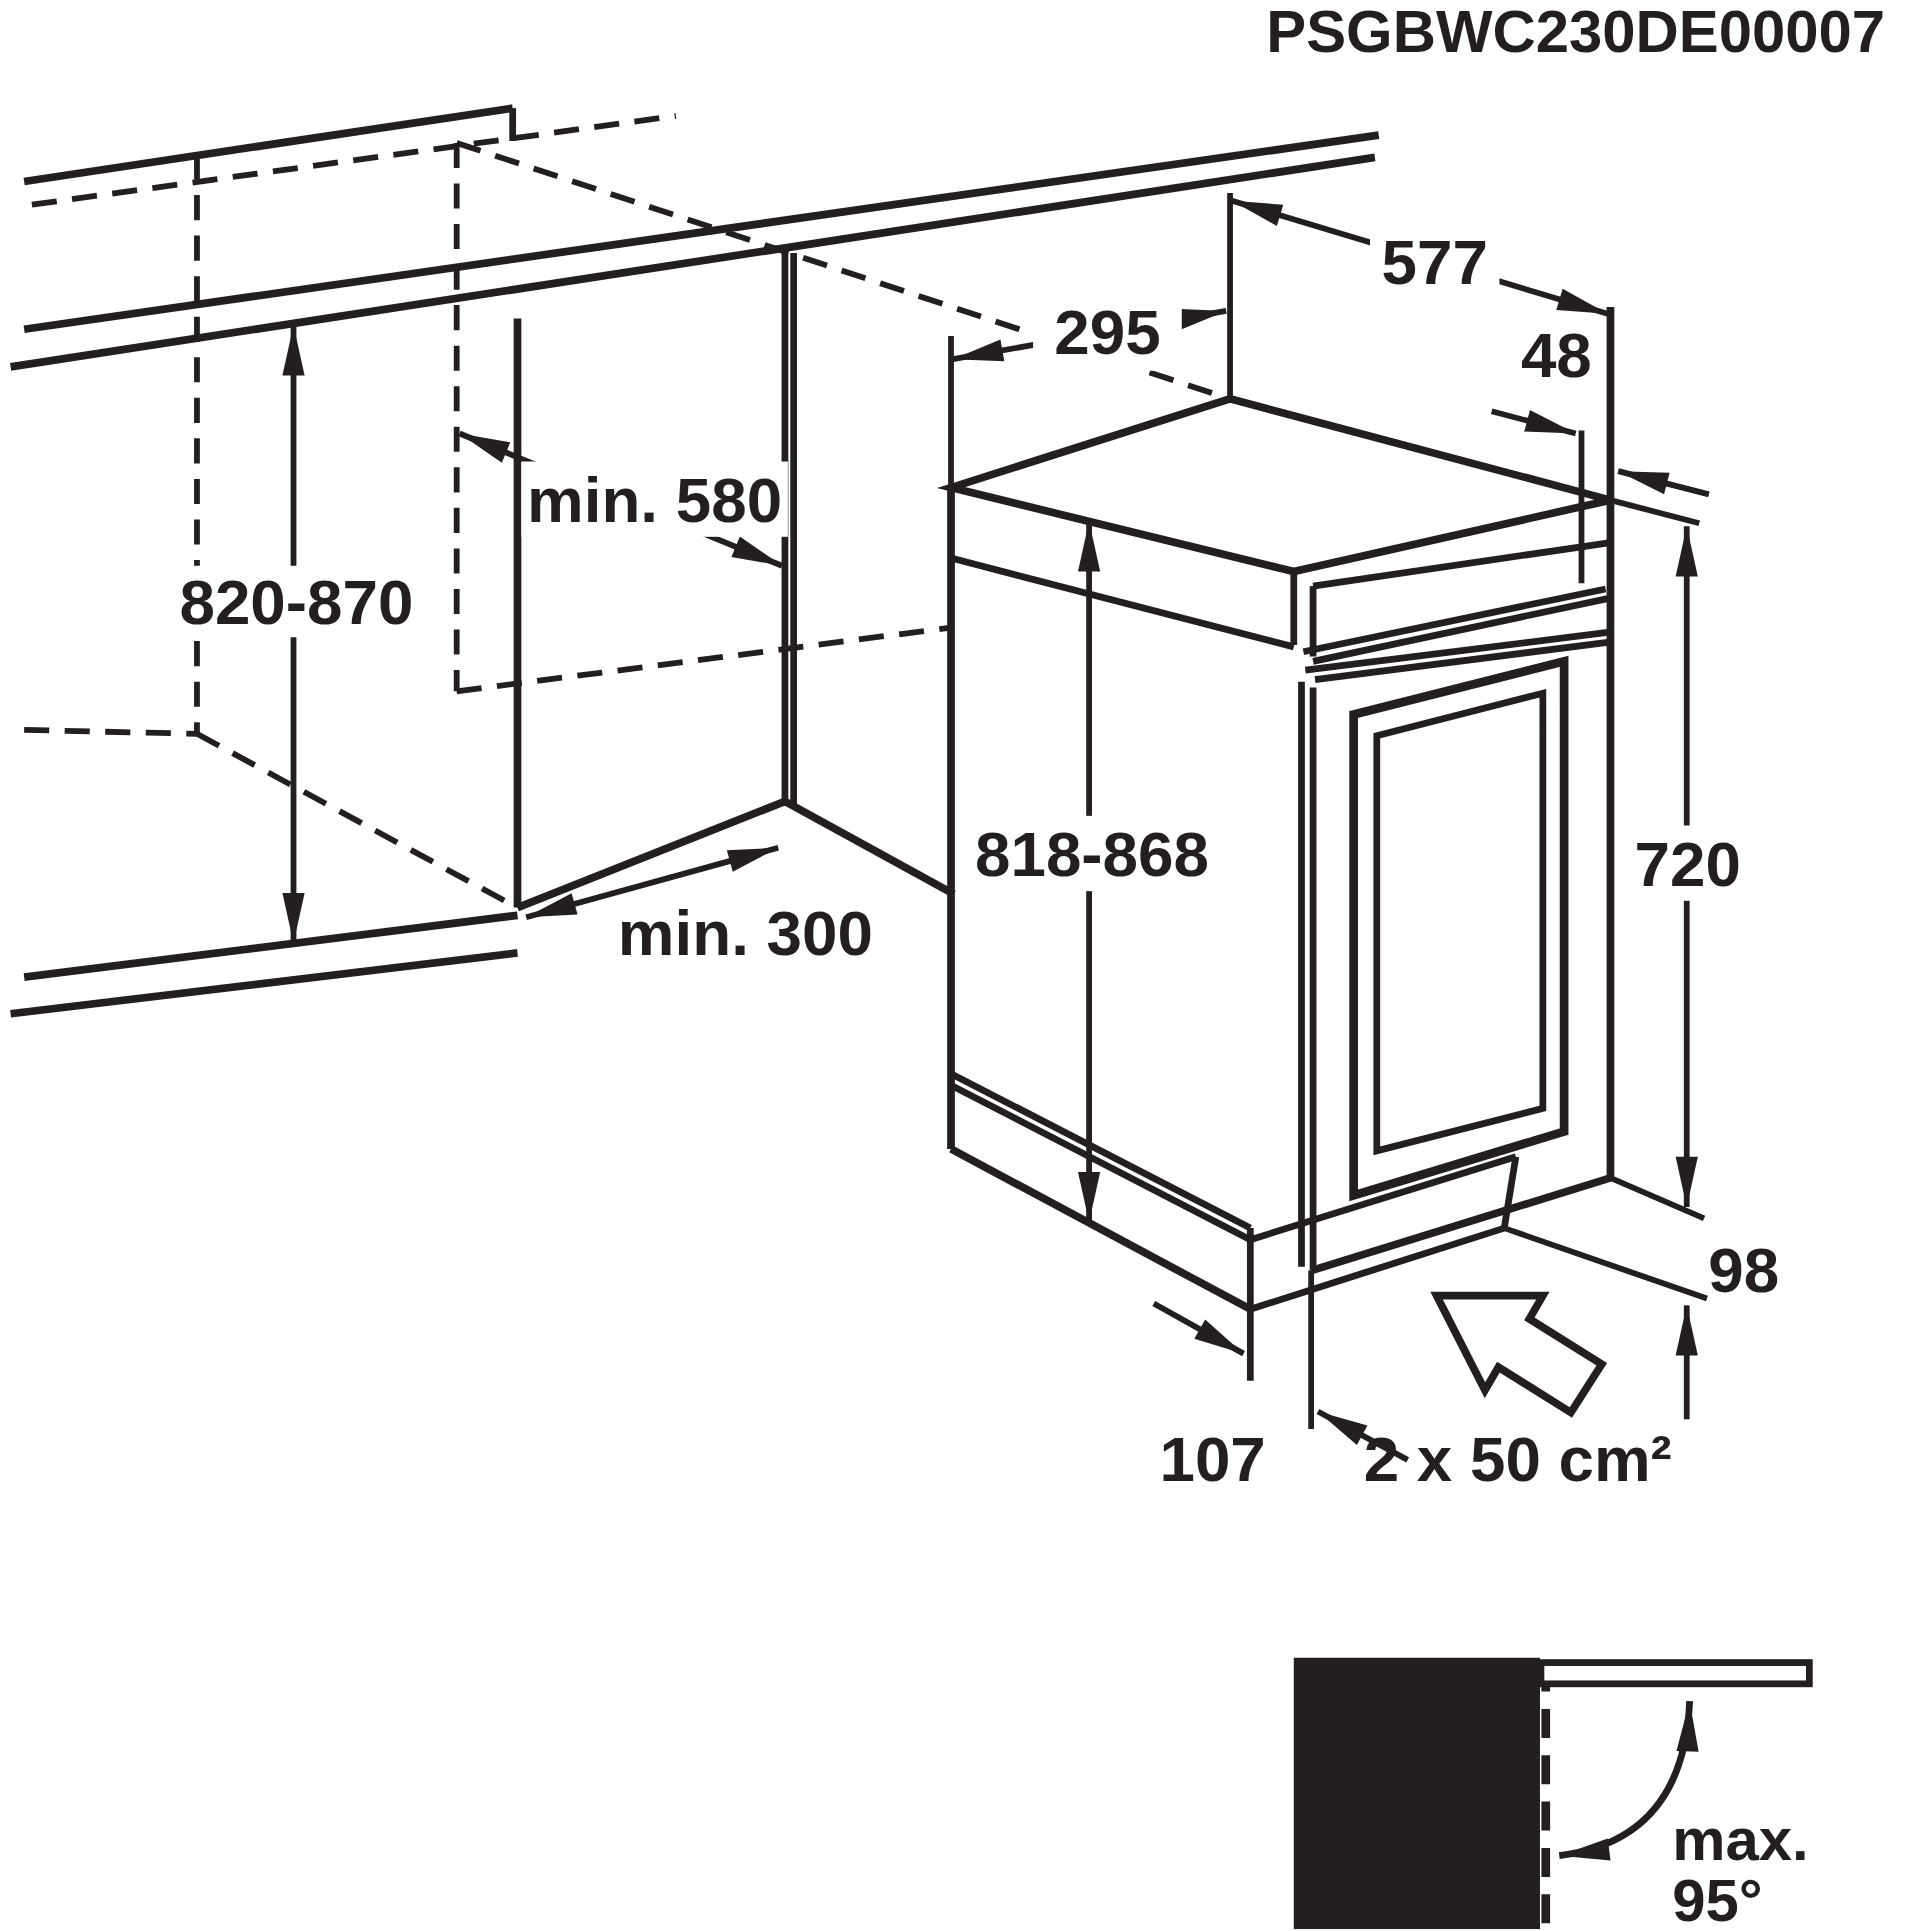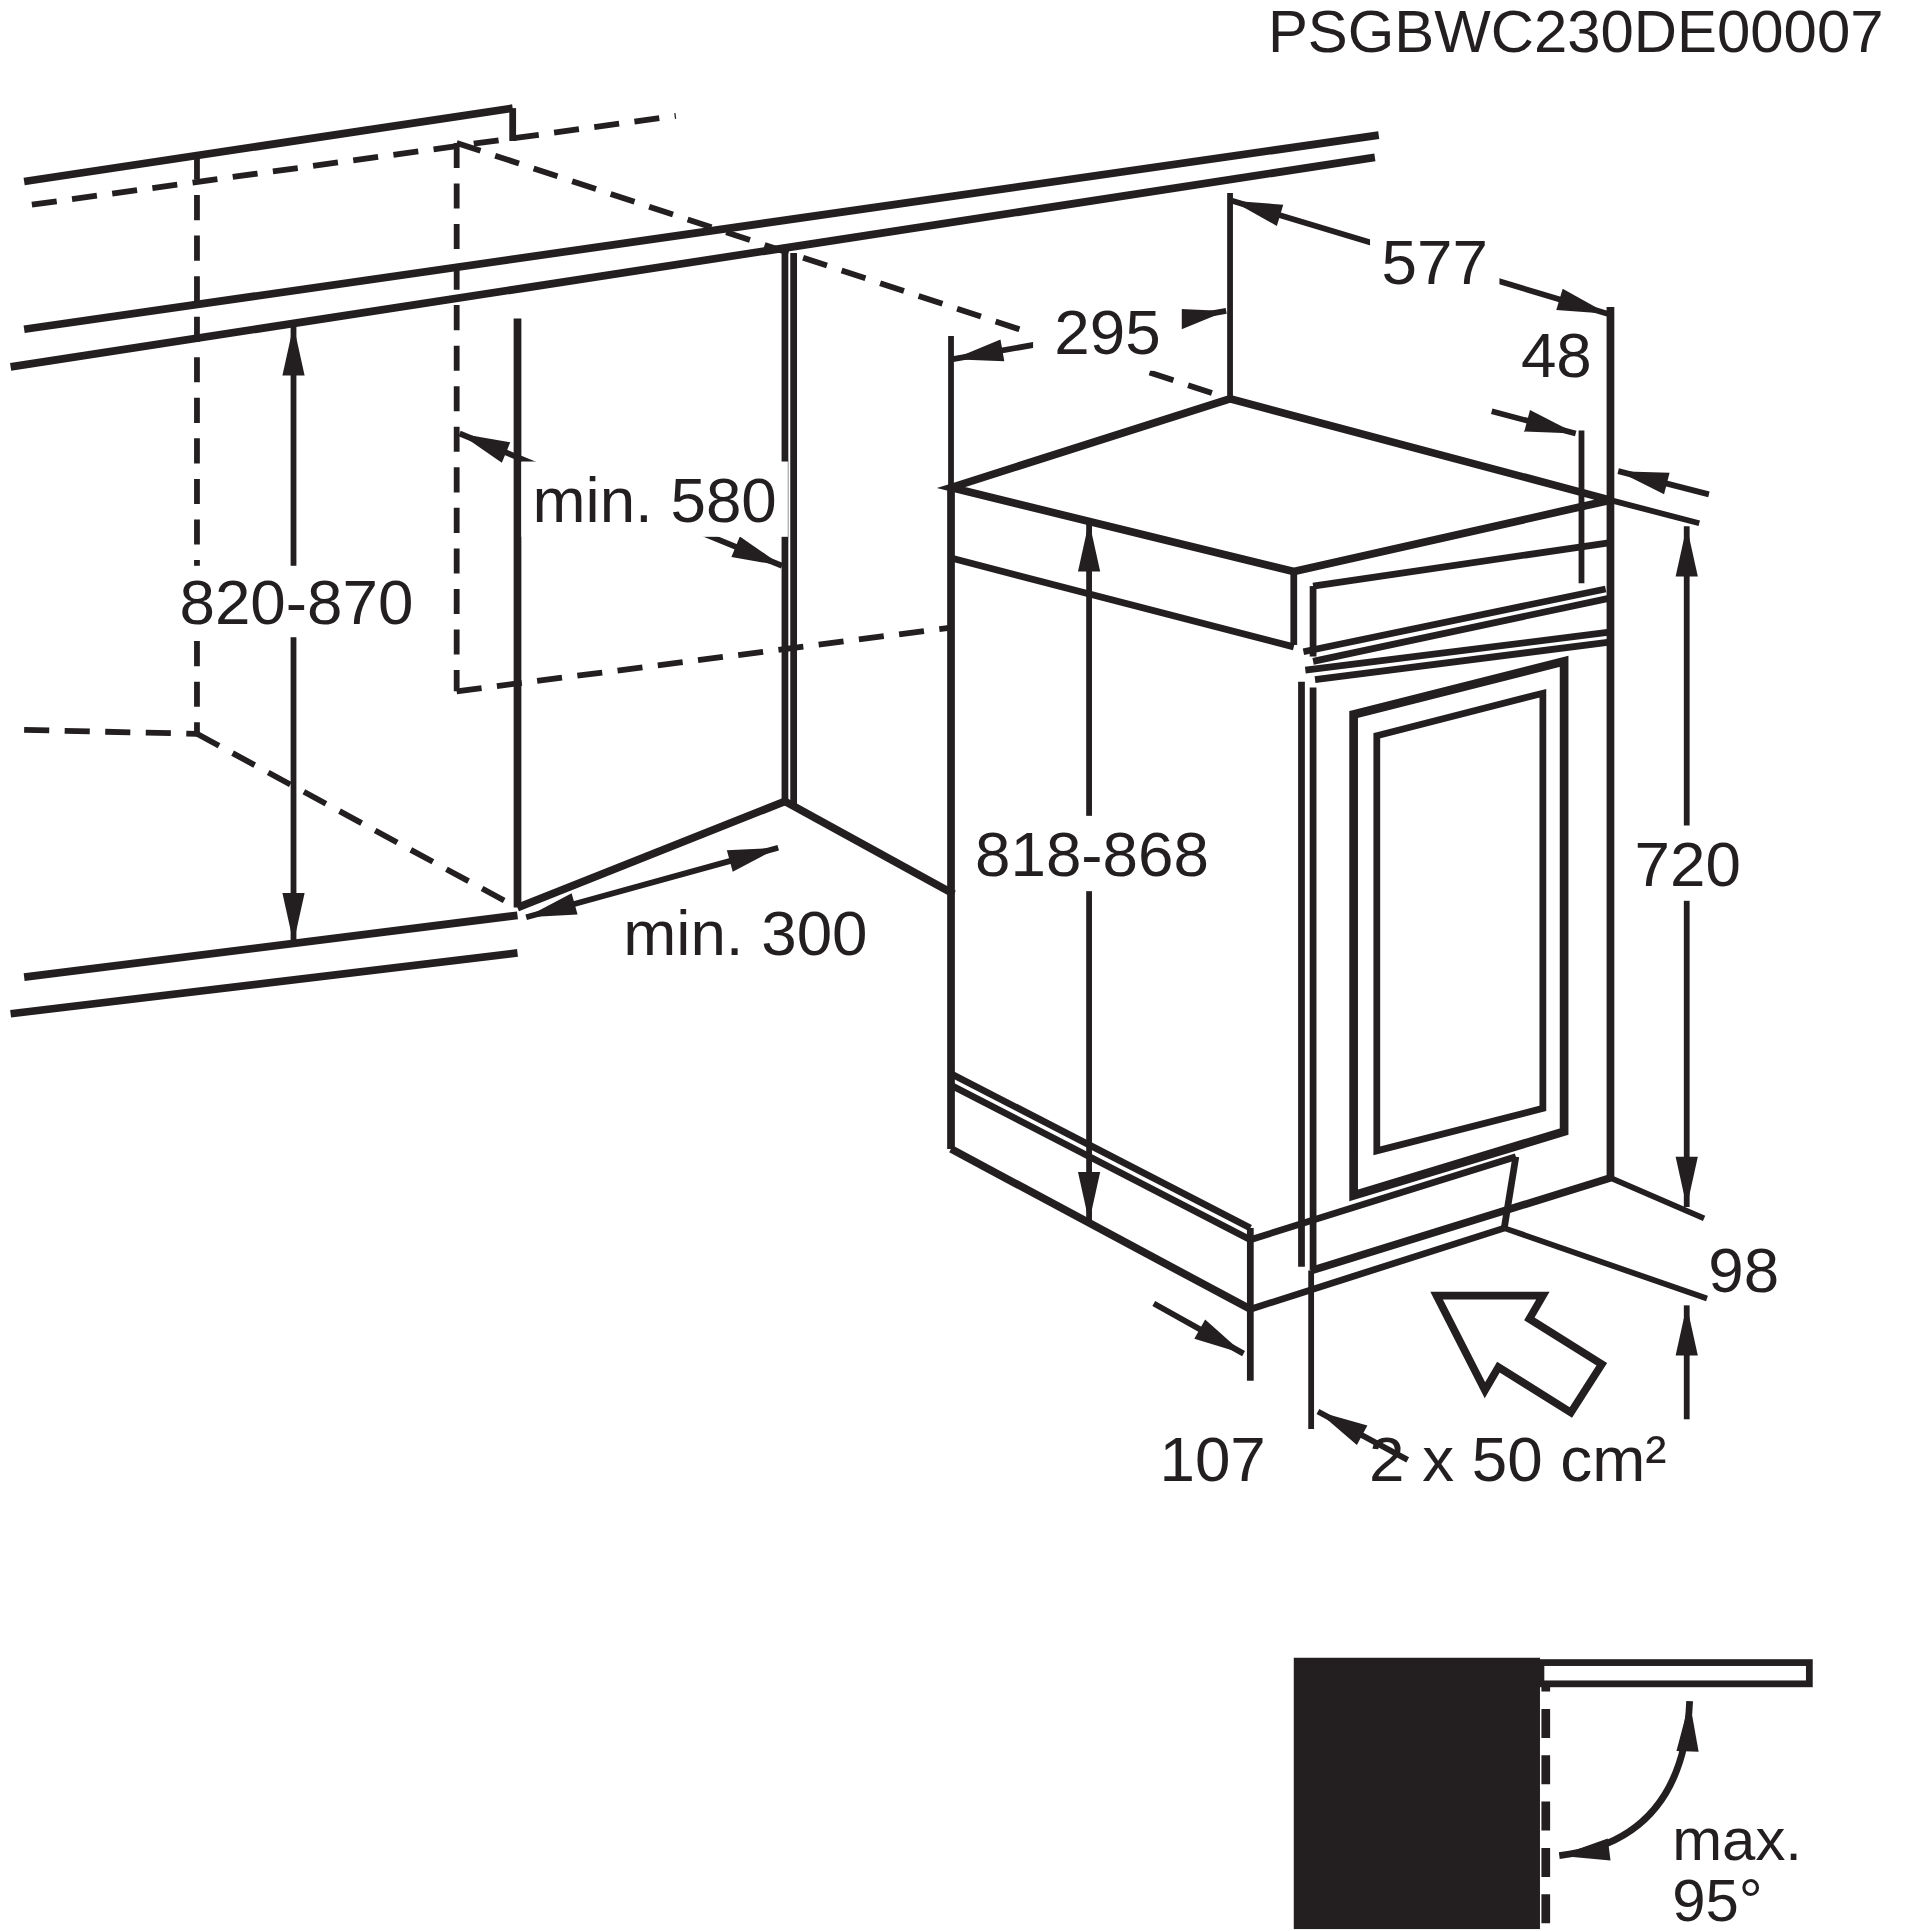--- a/index.html
+++ b/index.html
@@ -1,17 +1,17 @@
 <!DOCTYPE html>
 <html style="--ink: #231f20; --paper: #ffffff;"><head>
 <meta charset="utf-8">
 <style>
   :root { --ink: #231f20; --paper: #ffffff; }
   html, body { margin: 0; padding: 0; background: var(--paper); }
-  .stage { width: 1931px; height: 1931px; position: relative; background: var(--paper); }
+  .stage { width: 1931px; height: 1931px; position: relative; background: var(--paper); font-weight: bold; }
   svg { display: block; width: 1931px; height: 1931px; }
   .ln   { stroke: var(--ink); fill: none; stroke-width: 8; stroke-linejoin: miter; }
   .ln7  { stroke: var(--ink); fill: none; stroke-width: 7; }
   .ln6  { stroke: var(--ink); fill: none; stroke-width: 6; }
   .dash { stroke: var(--ink); fill: none; stroke-width: 6; stroke-dasharray: 26 16; }
   .dim  { stroke: var(--ink); fill: none; stroke-width: 6; }
   .lblbox { fill: var(--paper); stroke: none; }
   .lbl  { font-family: "Liberation Sans", "DejaVu Sans", sans-serif; font-size: 66px;
           fill: var(--ink); text-anchor: middle; dominant-baseline: central; }
   .lbl-code { font-size: 62px; }

